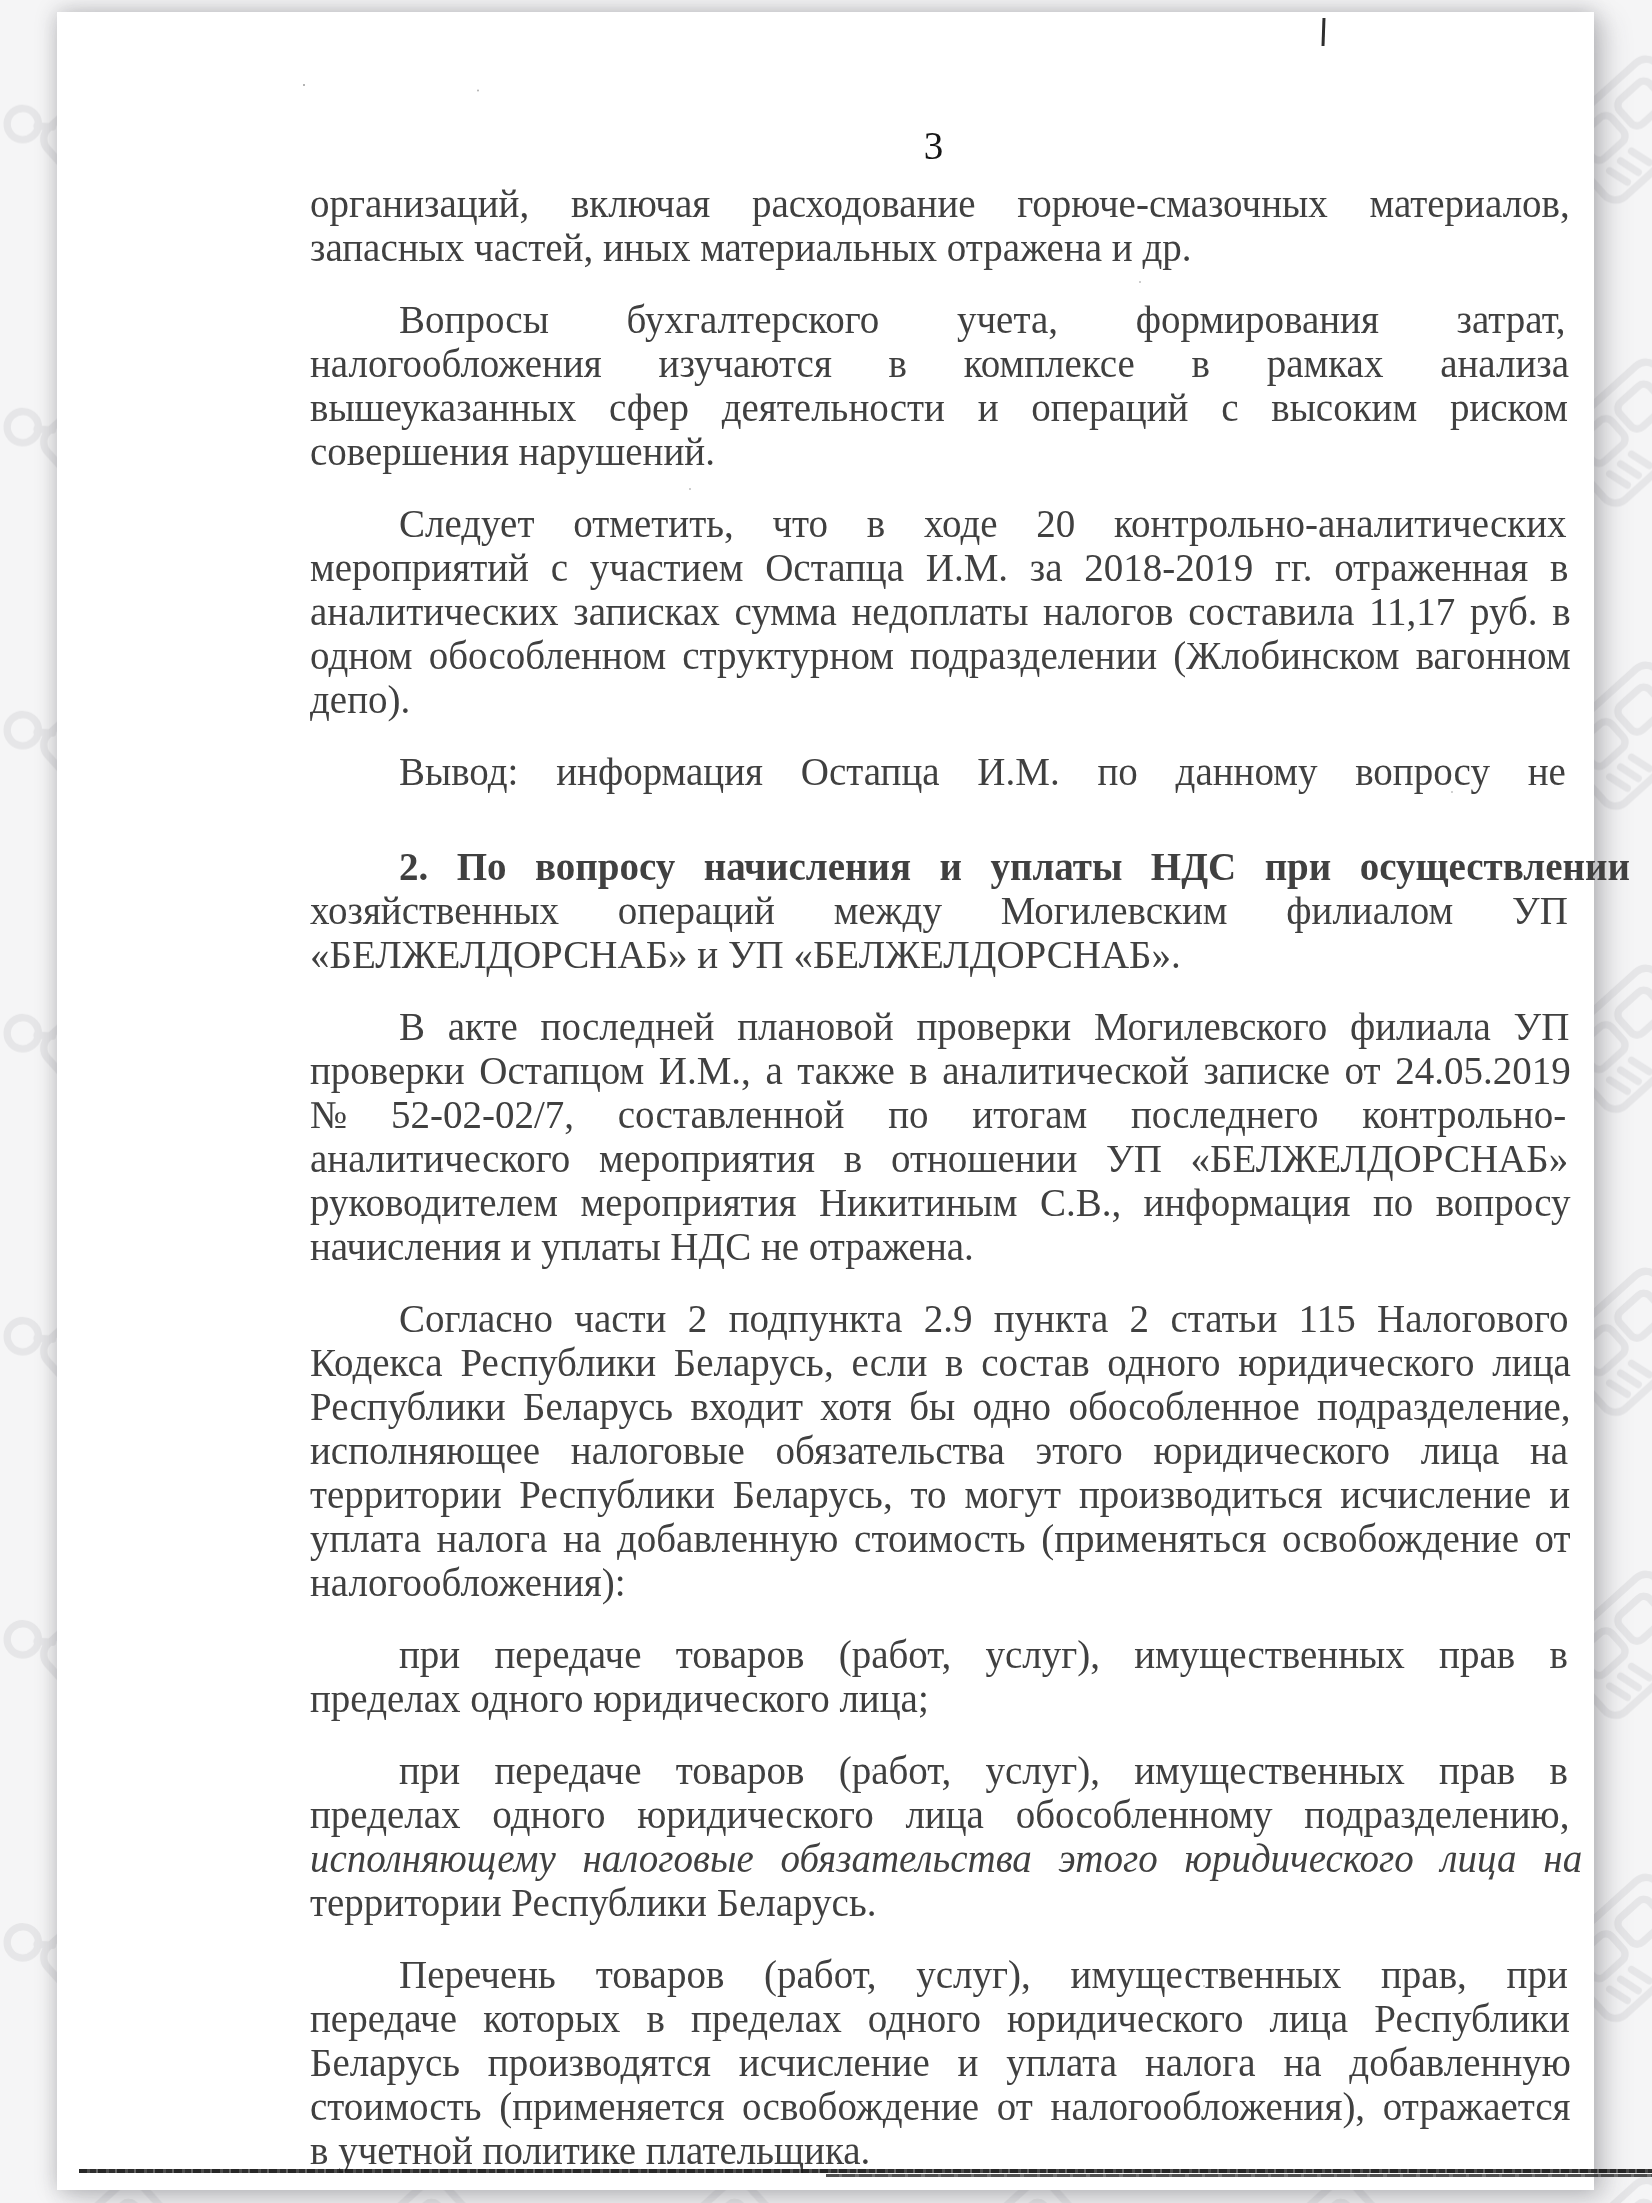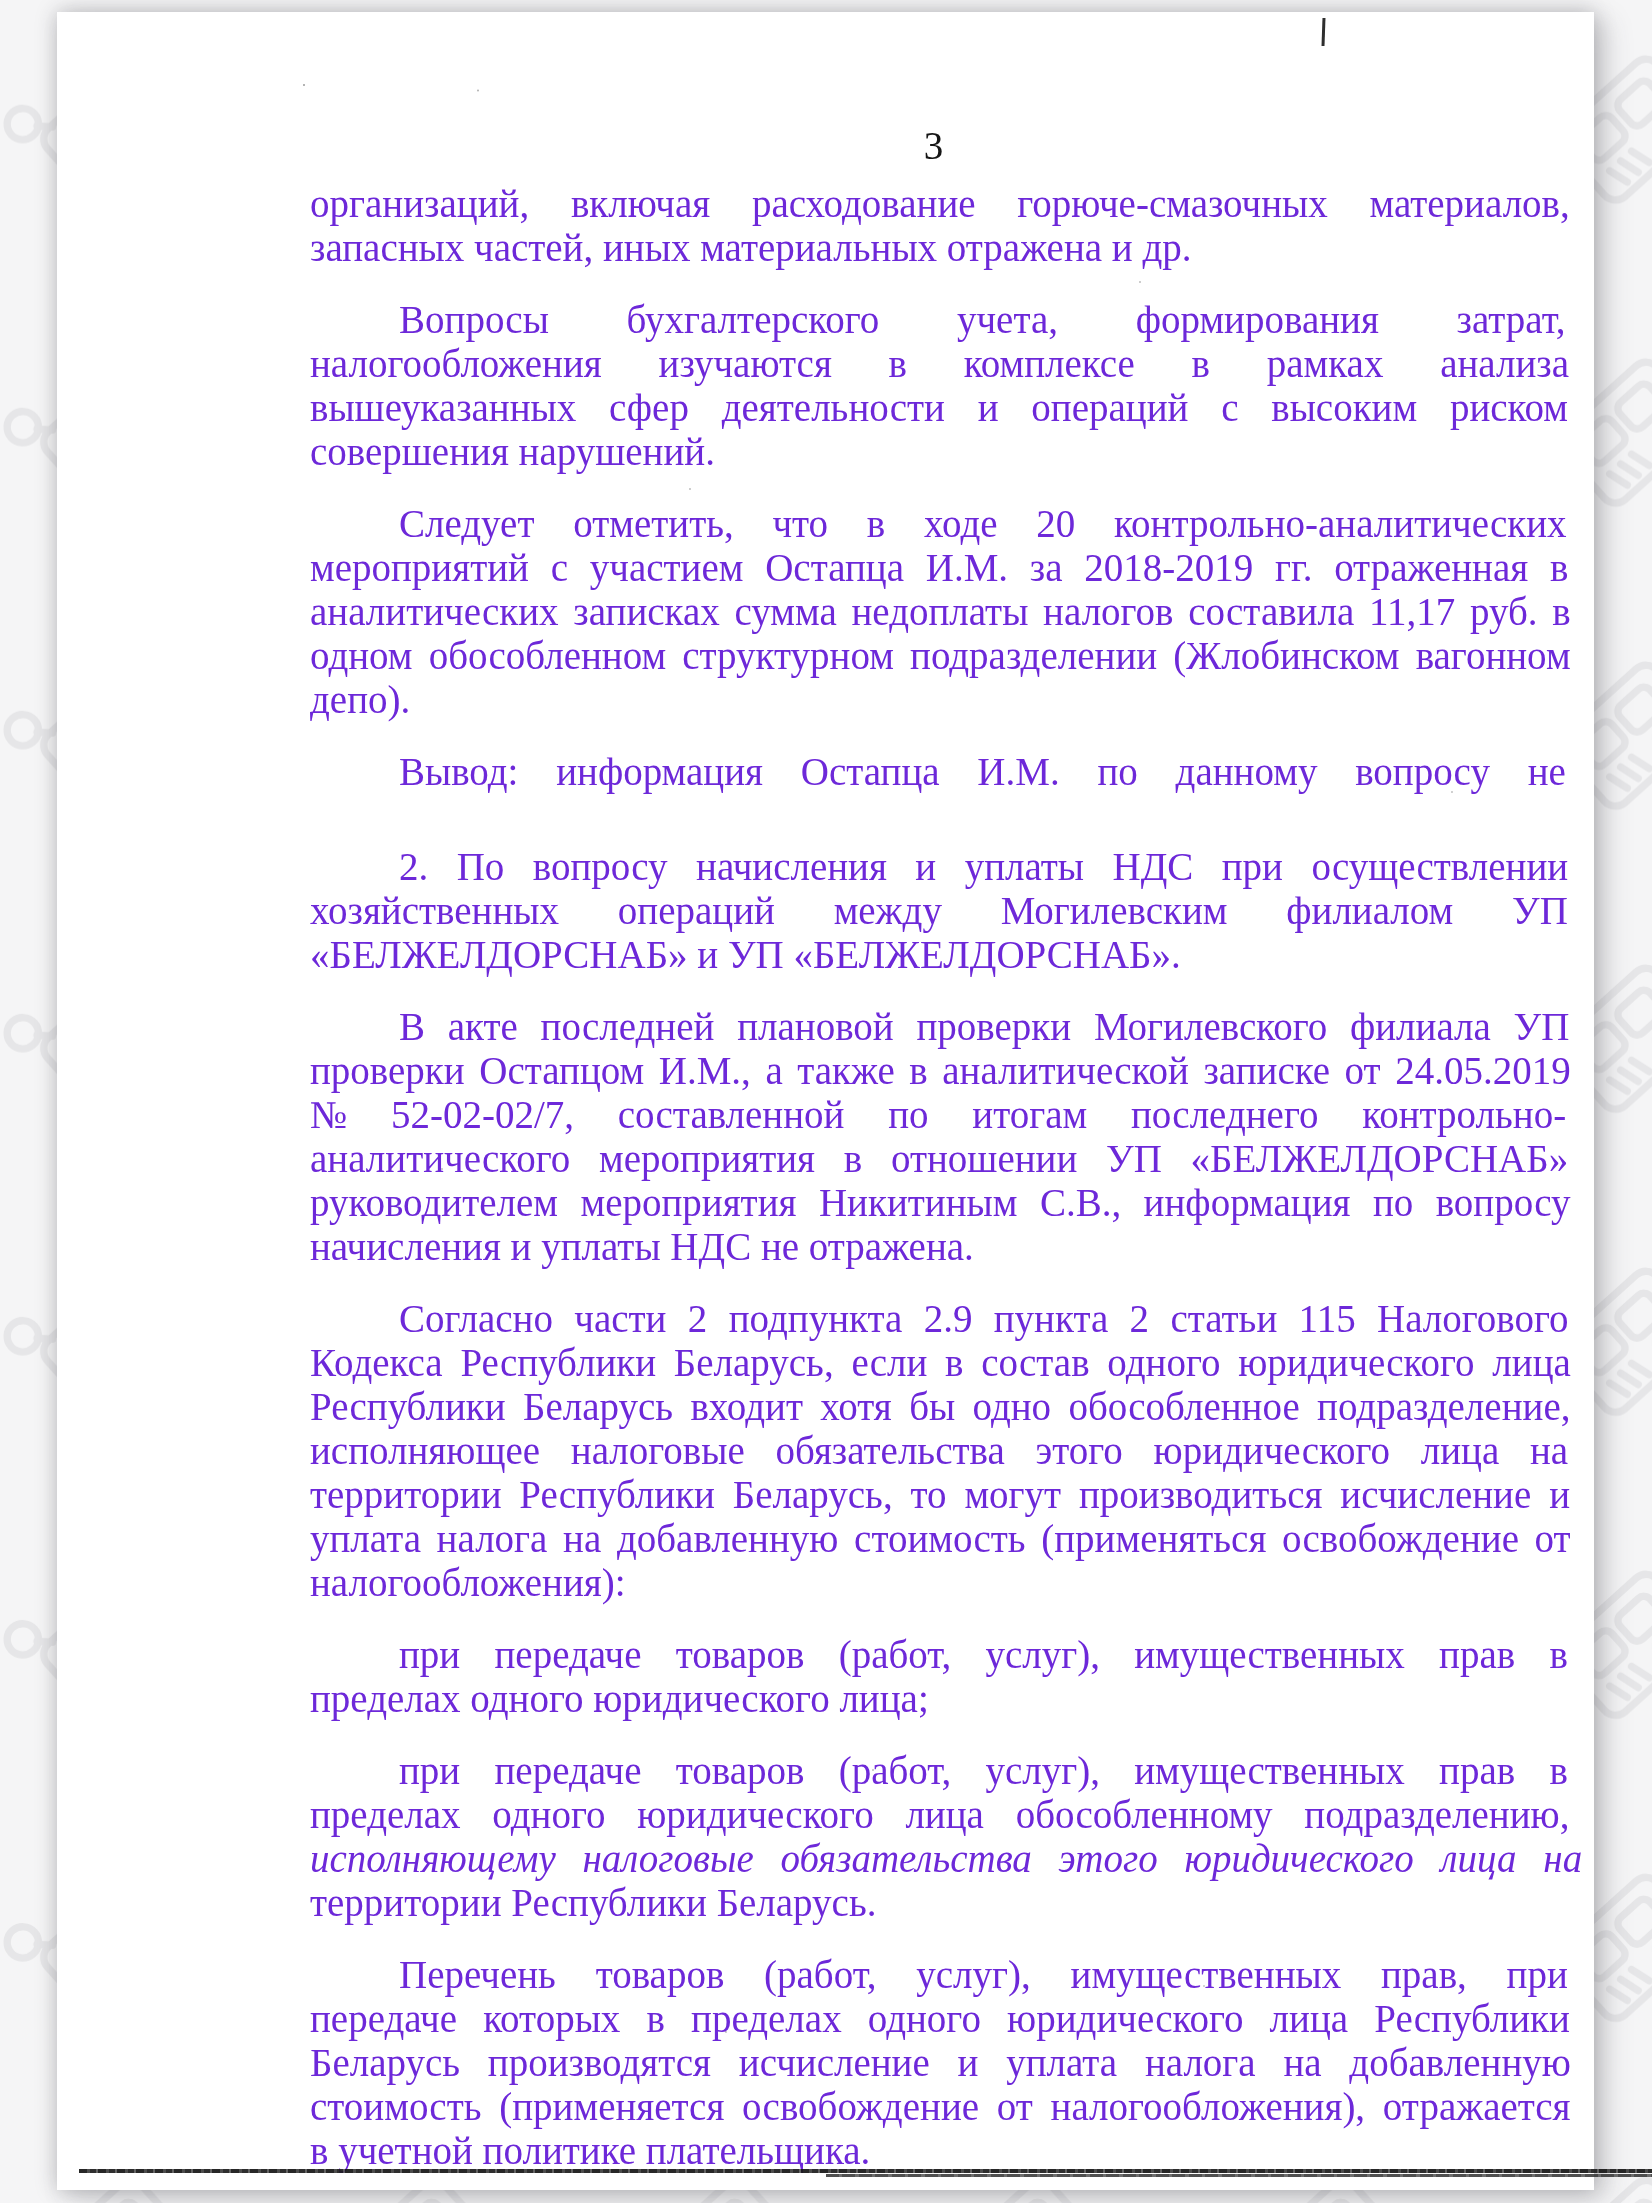--- a/index.html
+++ b/index.html
@@ -13,21 +13,21 @@
   .page{
     position:absolute;left:57px;top:12px;width:1537px;height:2178px;
     background:#ffffff;
     box-shadow:0 0 20px rgba(40,40,45,0.28), 13px 9.2px 26px rgba(60,60,70,0.18);
   }
   .page-number{
     position:absolute;left:253px;top:112px;width:1247px;height:44px;
     line-height:44px;text-align:center;font-size:39px;color:#161616;
   }
   .text-block{
-    position:absolute;left:253px;top:170px;width:1247px;color:#6d28d9;
+    position:absolute;left:253px;top:170px;width:1247px;color:#404040;
     font-size:39px;
   }
   .para{margin:0;}
   .para.gap{margin-top:51px;}
   .line{height:44px;line-height:44px;white-space:nowrap;overflow:visible;}
   .line.indent{padding-left:89px;margin-top:28px;}
   .line span{display:inline-block;}
   .artifact-line{
     position:absolute;left:79px;top:2169px;width:1574px;height:3.7px;
     background:repeating-linear-gradient(90deg,#141414 0 8.3px,#3d3d3d 8.3px 11px,#1c1c1c 11px 17.4px,#555 17.4px 19px);
@@ -96,21 +96,21 @@
           <div class="line indent just"><span style="word-spacing: 29px;">Следует отметить, что в ходе 20 контрольно-аналитических</span></div>
           <div class="line just"><span style="word-spacing: 12px;">мероприятий с участием Остапца И.М. за 2018-2019 гг. отраженная в</span></div>
           <div class="line just"><span style="word-spacing: 5px;">аналитических записках сумма недоплаты налогов составила 11,17 руб. в</span></div>
           <div class="line just"><span style="word-spacing: 6.4px;">одном обособленном структурном подразделении (Жлобинском вагонном</span></div>
           <div class="line"><span>депо).</span></div>
         </div>
         <div class="para">
           <div class="line indent just"><span style="word-spacing: 28px;">Вывод: информация Остапца И.М. по данному вопросу не</span></div>
         </div>
         <div class="para gap">
-          <div class="line indent just"><span style="word-spacing: 18.7px;">2. По вопросу начисления и уплаты НДС при осуществлении</span></div>
+          <div class="line indent just"><span style="word-spacing: 18.7px; font-weight: bold;">2. По вопросу начисления и уплаты НДС при осуществлении</span></div>
           <div class="line just"><span style="word-spacing: 49px;">хозяйственных операций между Могилевским филиалом УП</span></div>
           <div class="line"><span>«БЕЛЖЕЛДОРСНАБ» и УП «БЕЛЖЕЛДОРСНАБ».</span></div>
         </div>
         <div class="para">
           <div class="line indent just"><span style="word-spacing: 13px;">В акте последней плановой проверки Могилевского филиала УП</span></div>
           <div class="line just"><span style="word-spacing: 4.8px;">проверки Остапцом И.М., а также в аналитической записке от 24.05.2019</span></div>
           <div class="line just"><span style="word-spacing: 34px;">№ 52-02-02/7, составленной по итогам последнего контрольно-</span></div>
           <div class="line just"><span style="word-spacing: 19px;">аналитического мероприятия в отношении УП «БЕЛЖЕЛДОРСНАБ»</span></div>
           <div class="line just"><span style="word-spacing: 12.7px;">руководителем мероприятия Никитиным С.В., информация по вопросу</span></div>
           <div class="line"><span>начисления и уплаты НДС не отражена.</span></div>

